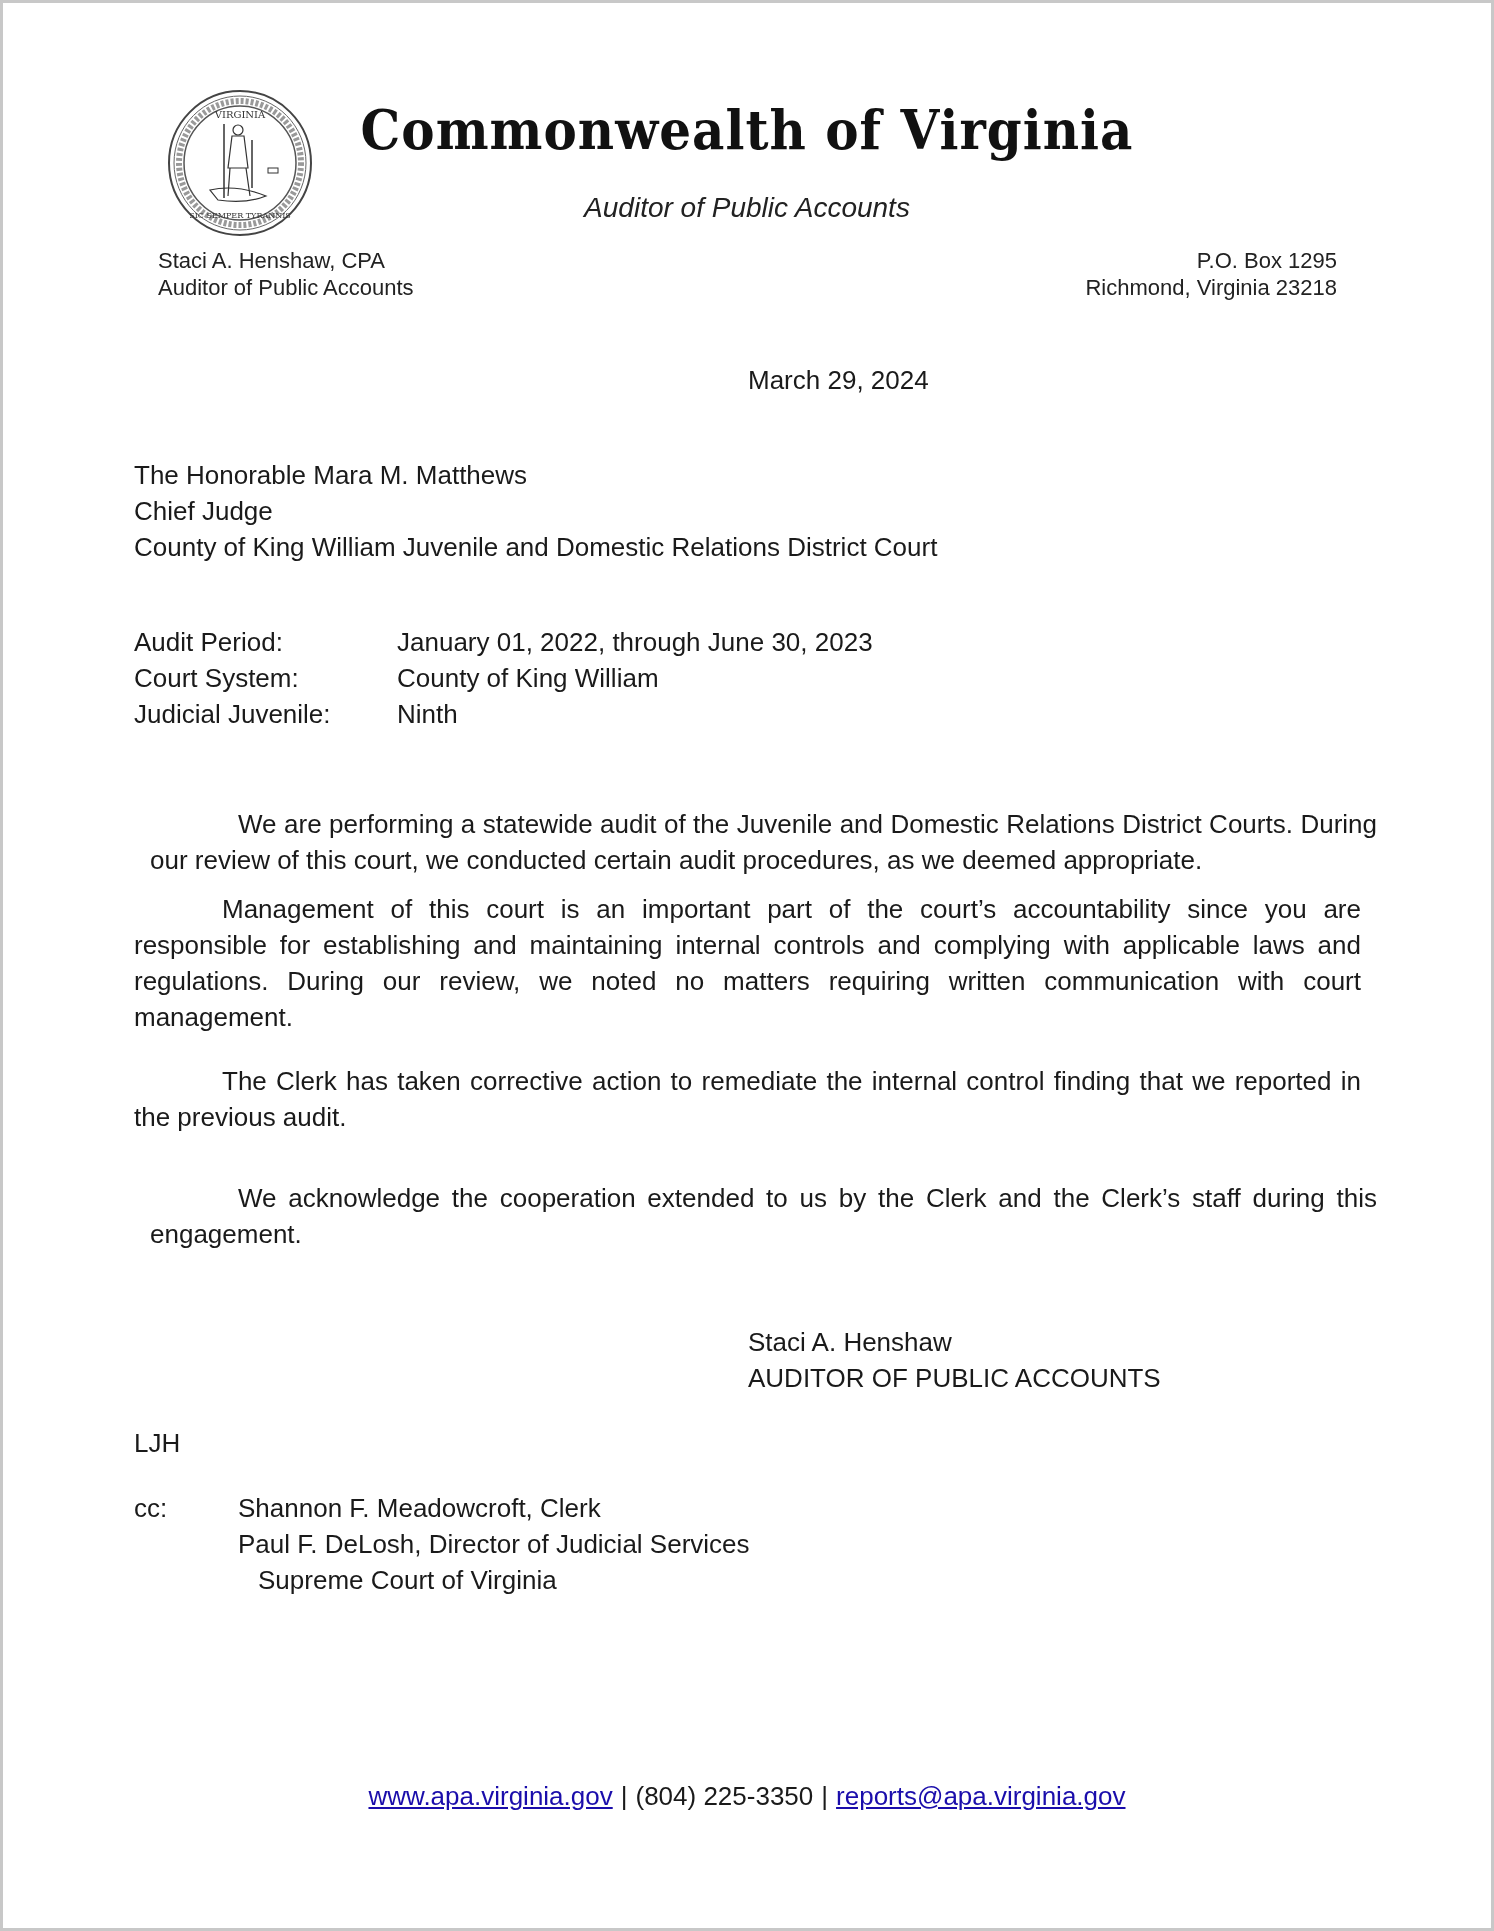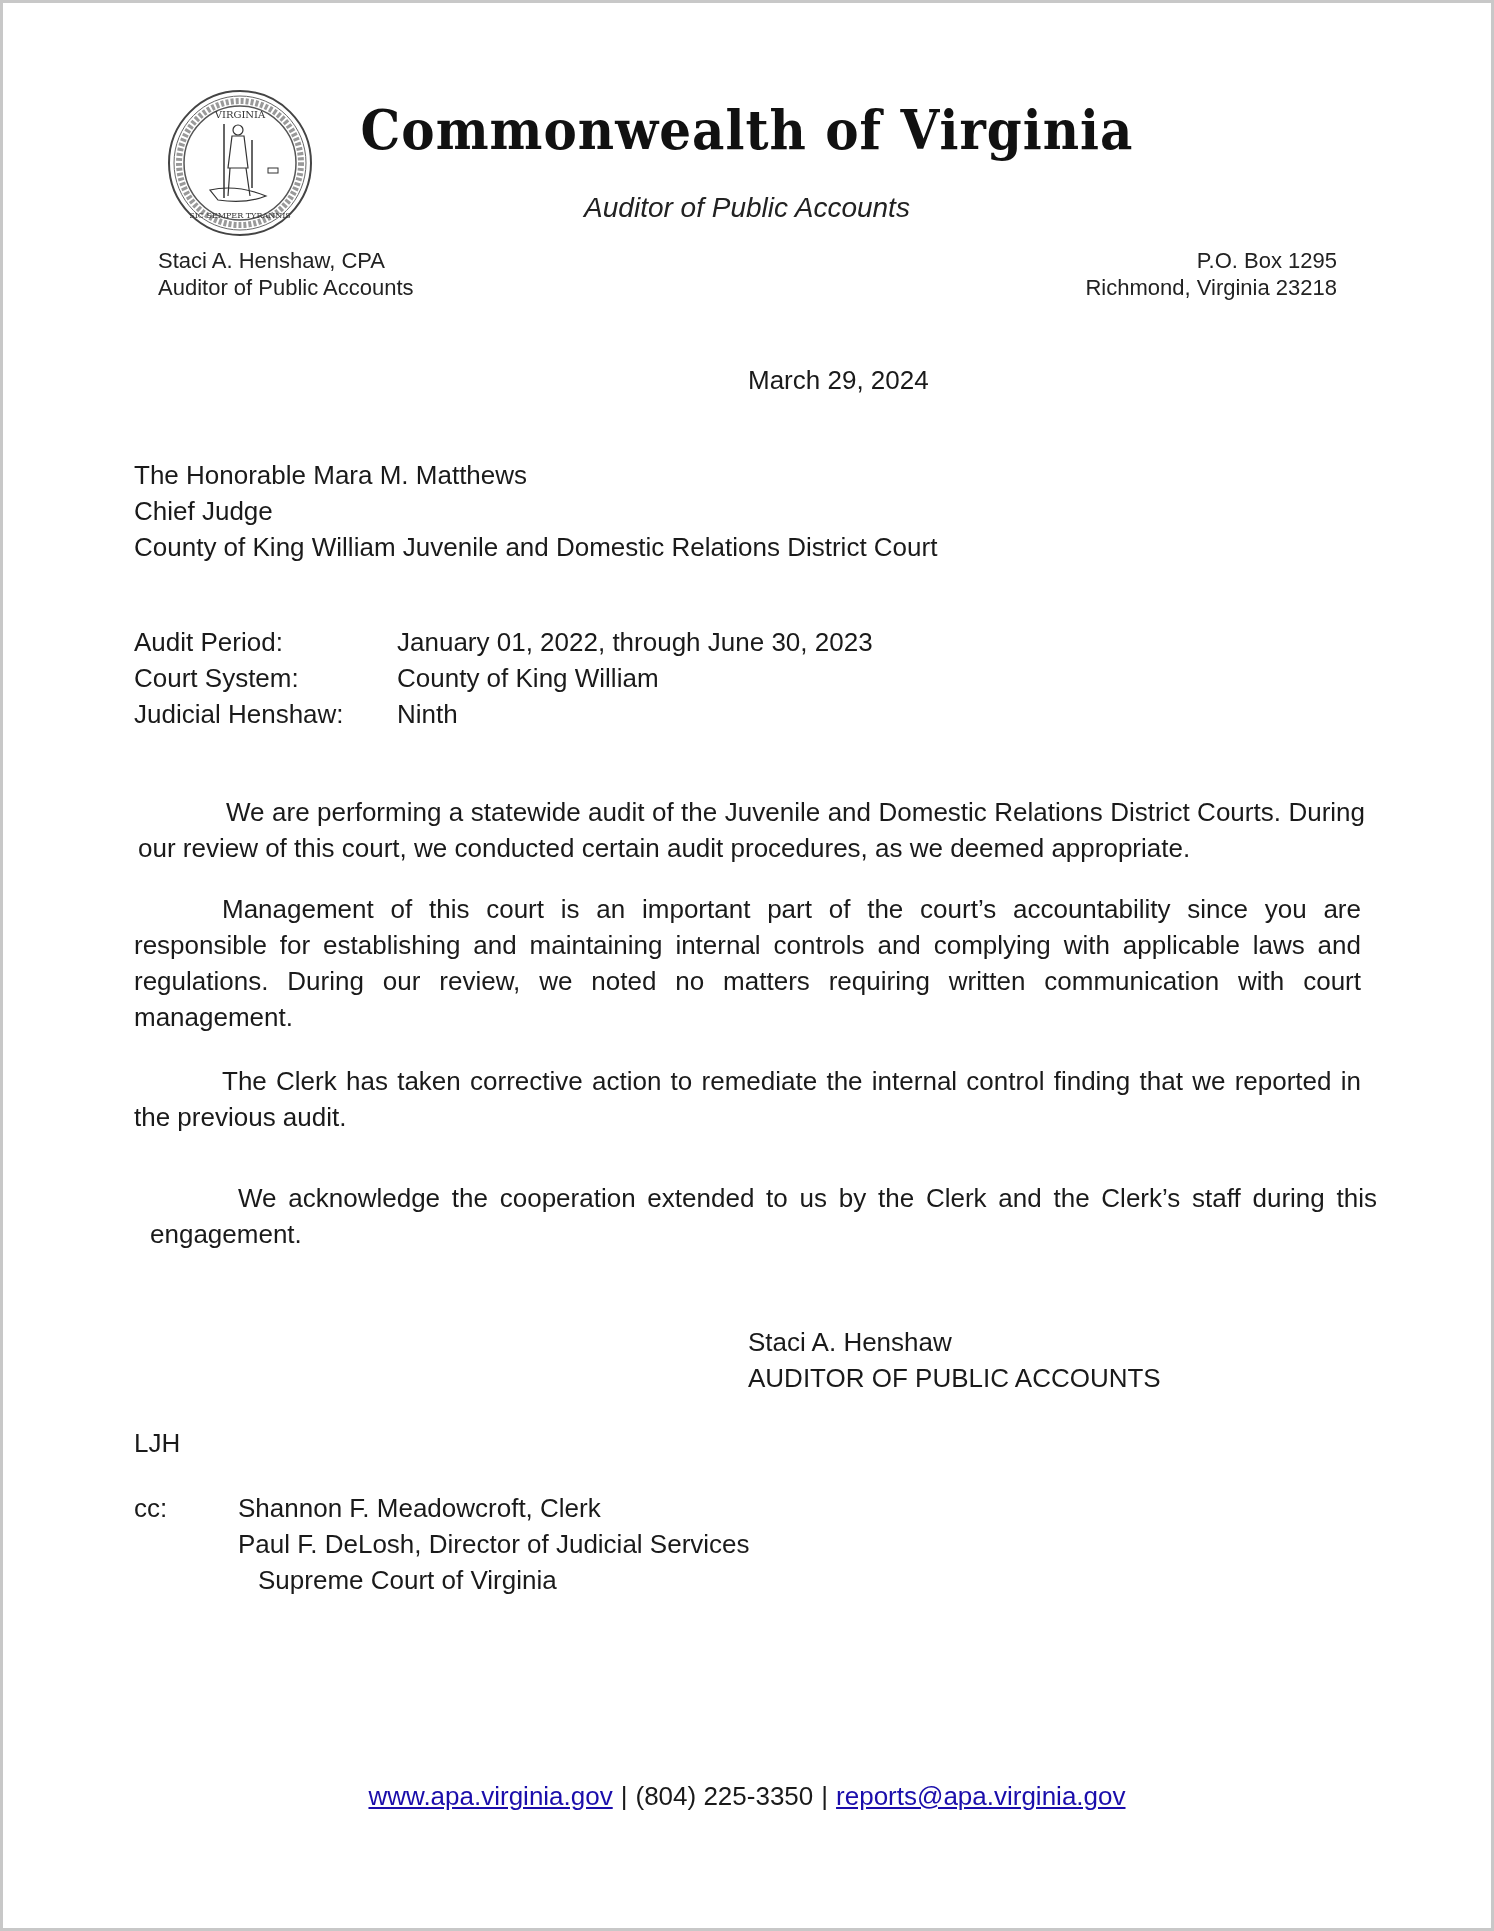--- a/index.html
+++ b/index.html
@@ -99,26 +99,26 @@
 <div class="abs txt kv">
   <div class="kv-row">
     <span class="kv-label">Audit Period:</span>
     <span>January 01, 2022, through June 30, 2023</span>
   </div>
   <div class="kv-row">
     <span class="kv-label">Court System:</span>
     <span>County of King William</span>
   </div>
   <div class="kv-row">
-    <span class="kv-label">Judicial Henshaw:</span>
+    <span class="kv-label">Judicial Juvenile:</span>
     <span>Ninth</span>
   </div>
 </div>
 
-<p class="para p1" style="margin:4px">We are performing a statewide audit of the Juvenile and Domestic Relations District Courts. During our review of this court, we conducted certain audit procedures, as we deemed appropriate.</p>
+<p class="para p1" style="margin:16px">We are performing a statewide audit of the Juvenile and Domestic Relations District Courts. During our review of this court, we conducted certain audit procedures, as we deemed appropriate.</p>
 <p class="para p2" style="margin:0">Management of this court is an important part of the court’s accountability since you are responsible for establishing and maintaining internal controls and complying with applicable laws and regulations.  During our review, we noted no matters requiring written communication with court management.</p>
 <p class="para p3" style="margin:0">The Clerk has taken corrective action to remediate the internal control finding that we reported in the previous audit.</p>
 <p class="para p4" style="margin:16px">We acknowledge the cooperation extended to us by the Clerk and the Clerk’s staff during this engagement.</p>
 
 <div class="abs txt sig">
   <div>Staci A. Henshaw</div>
   <div>AUDITOR OF PUBLIC ACCOUNTS</div>
 </div>
 
 <div class="abs txt initials">LJH</div>

